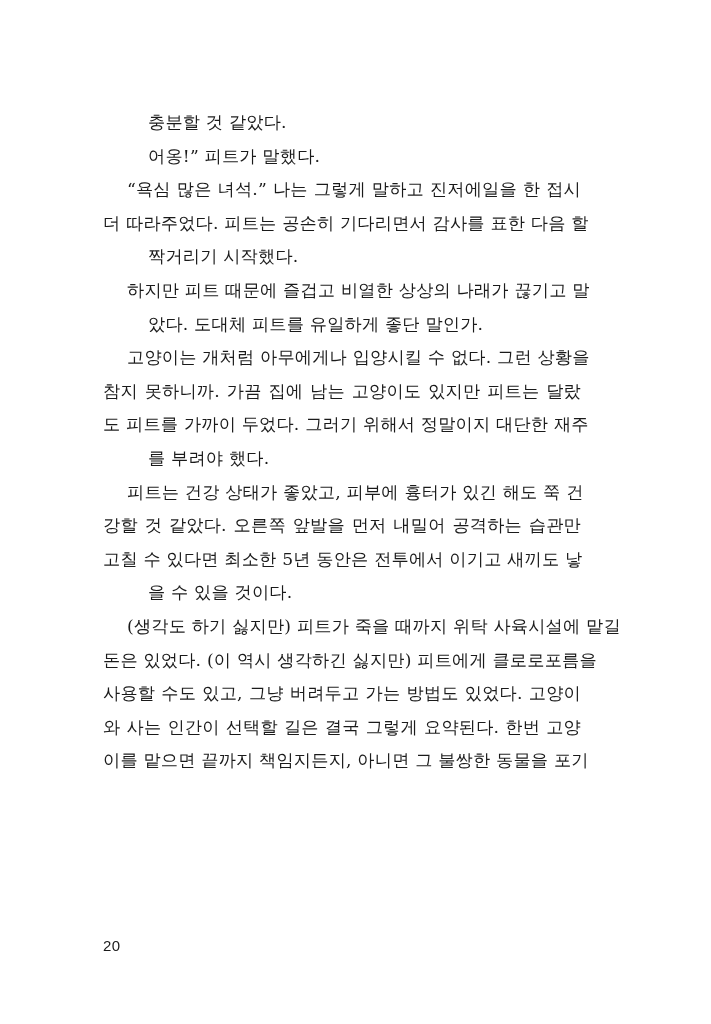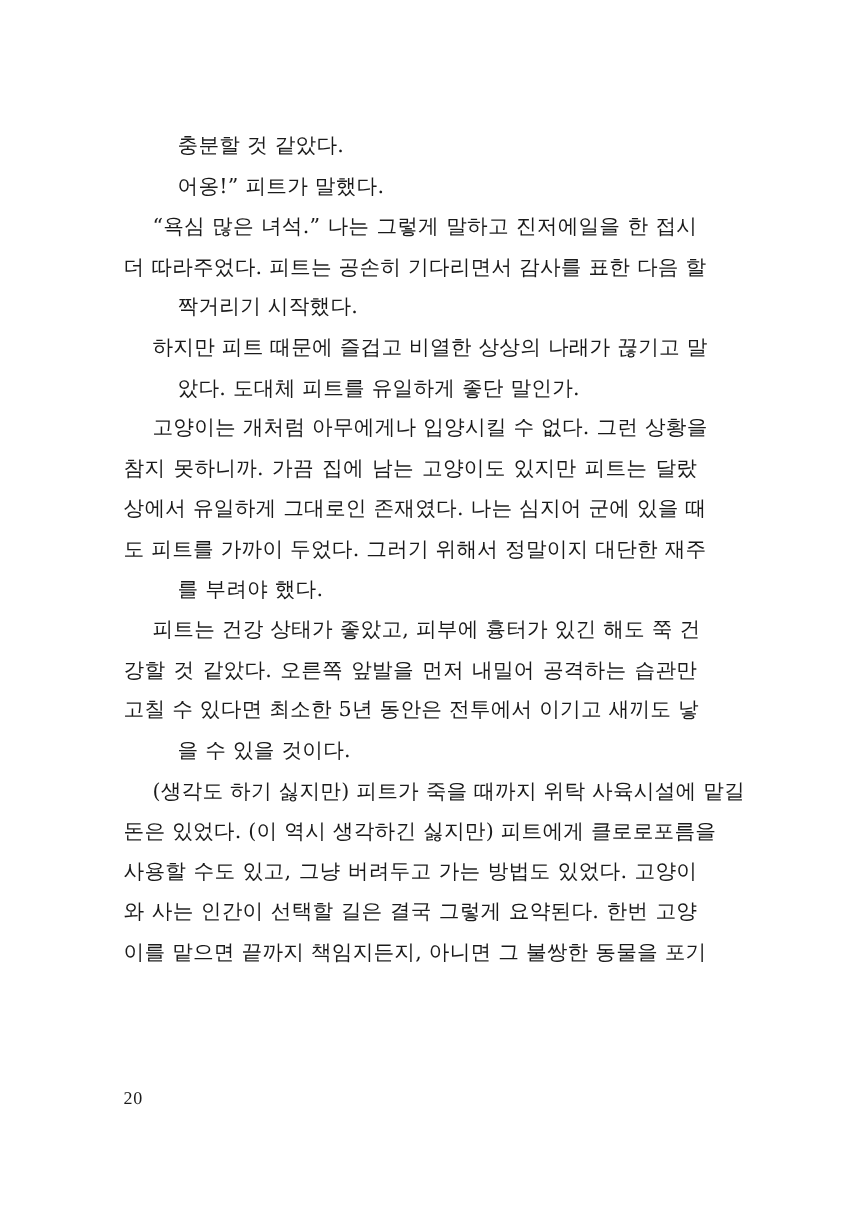--- a/index.html
+++ b/index.html
@@ -9,22 +9,22 @@
     position:absolute; left:103px; top:106px; width:478px;
     font-family: "DejaVu Serif", "Liberation Serif", serif;
     font-size:17.2px; line-height:33.6px; color:#1a1a1a;
     text-align:justify; text-align-last:left;
     letter-spacing:0.2px;
   }
   .line { display:block; white-space:nowrap; height:33.6px; text-align:justify; text-align-last:justify; }
   .line.last { text-align-last:left;margin-left:45px; }
   .indent { padding-left:24px; }
   .page-number {
-    position:absolute; left:103px; top:908px;
-    font-family: Liberation Serif, serif;
+    position:absolute; left:103px; top:937px;
+    font-family: Liberation Sans, sans-serif;
     font-size:15px; color:#1a1a1a; letter-spacing:0.5px;
   }
 </style>
 </head>
 <body>
 
 <div class="page">
   <div class="text-block">
 
     <span class="line last">충분할 것 같았다.</span>
@@ -33,21 +33,20 @@
 
     <span class="line indent">“욕심 많은 녀석.” 나는 그렇게 말하고 진저에일을 한 접시</span>
     <span class="line">더 따라주었다. 피트는 공손히 기다리면서 감사를 표한 다음 할</span>
     <span class="line last">짝거리기 시작했다.</span>
 
     <span class="line indent">하지만 피트 때문에 즐겁고 비열한 상상의 나래가 끊기고 말</span>
     <span class="line last">았다. 도대체 피트를 유일하게 좋단 말인가.</span>
 
     <span class="line indent">고양이는 개처럼 아무에게나 입양시킬 수 없다. 그런 상황을</span>
     <span class="line">참지 못하니까. 가끔 집에 남는 고양이도 있지만 피트는 달랐</span>
-    <span class="line">상에서 유일하게 그대로인 존재였다. 나는 심지어 군에 있을 때</span>
     <span class="line">도 피트를 가까이 두었다. 그러기 위해서 정말이지 대단한 재주</span>
     <span class="line last">를 부려야 했다.</span>
 
     <span class="line indent">피트는 건강 상태가 좋았고, 피부에 흉터가 있긴 해도 쭉 건</span>
     <span class="line">강할 것 같았다. 오른쪽 앞발을 먼저 내밀어 공격하는 습관만</span>
     <span class="line">고칠 수 있다면 최소한 5년 동안은 전투에서 이기고 새끼도 낳</span>
     <span class="line last">을 수 있을 것이다.</span>
 
     <span class="line indent">(생각도 하기 싫지만) 피트가 죽을 때까지 위탁 사육시설에 맡길</span>
     <span class="line">돈은 있었다. (이 역시 생각하긴 싫지만) 피트에게 클로로포름을</span>

